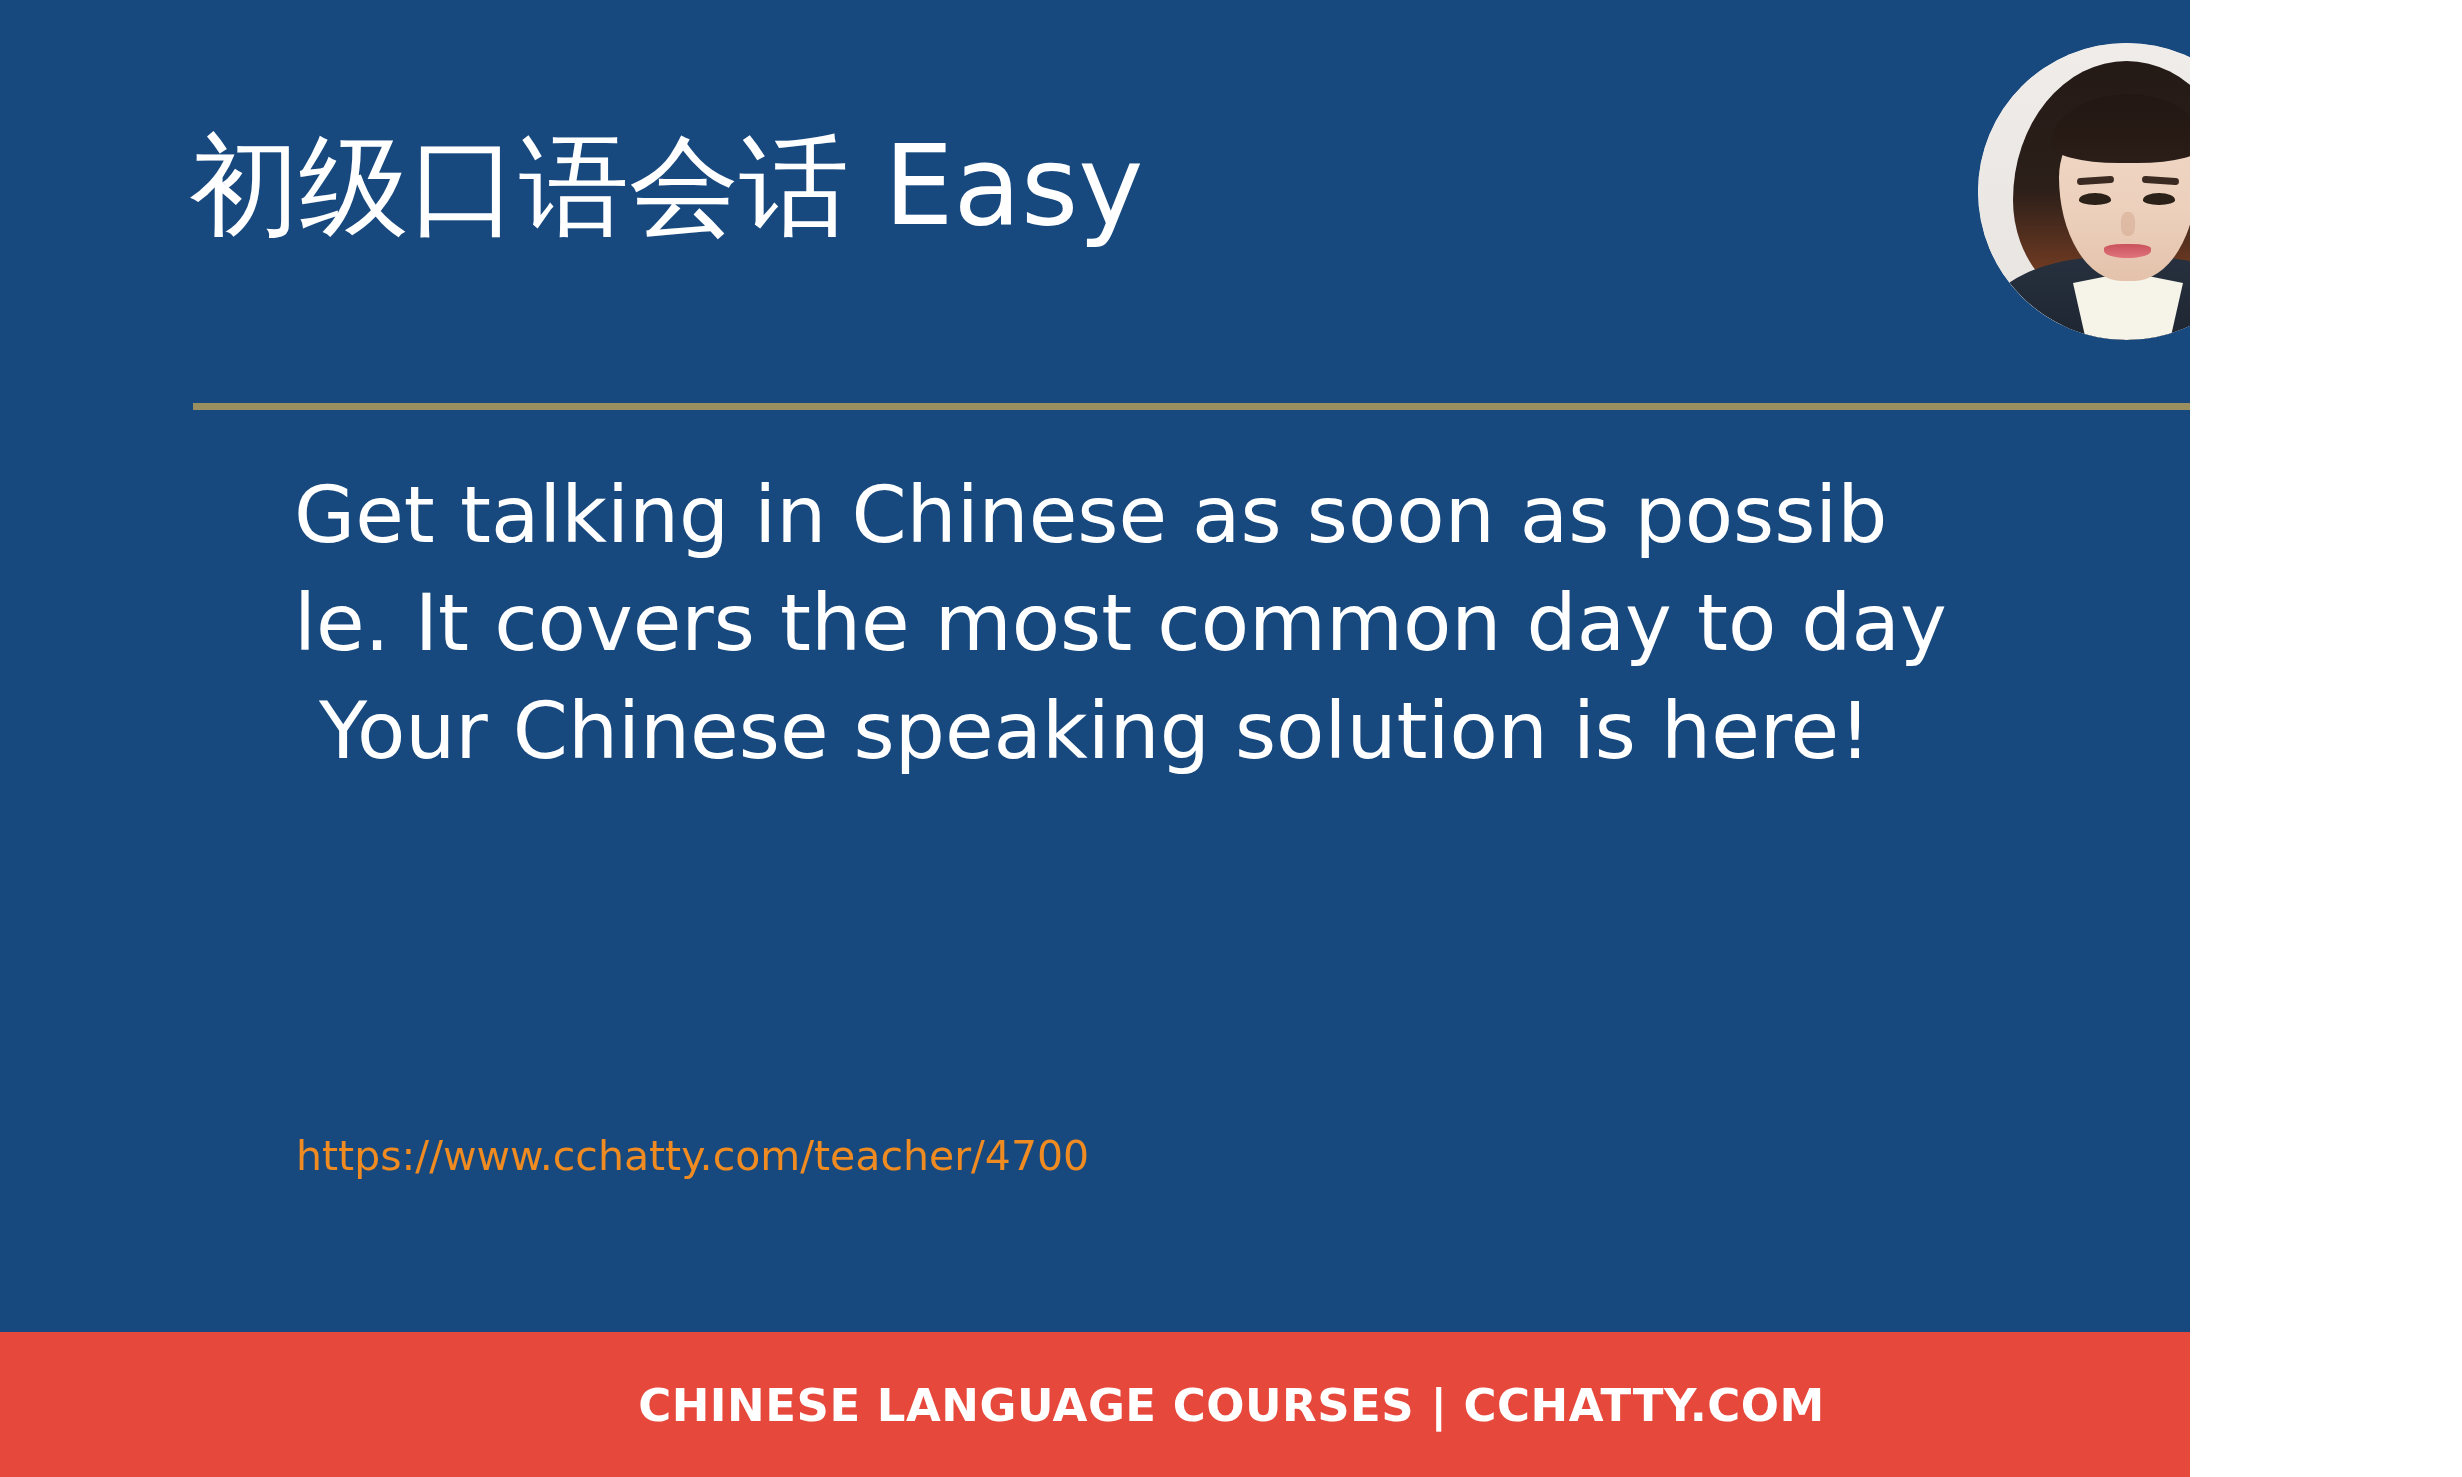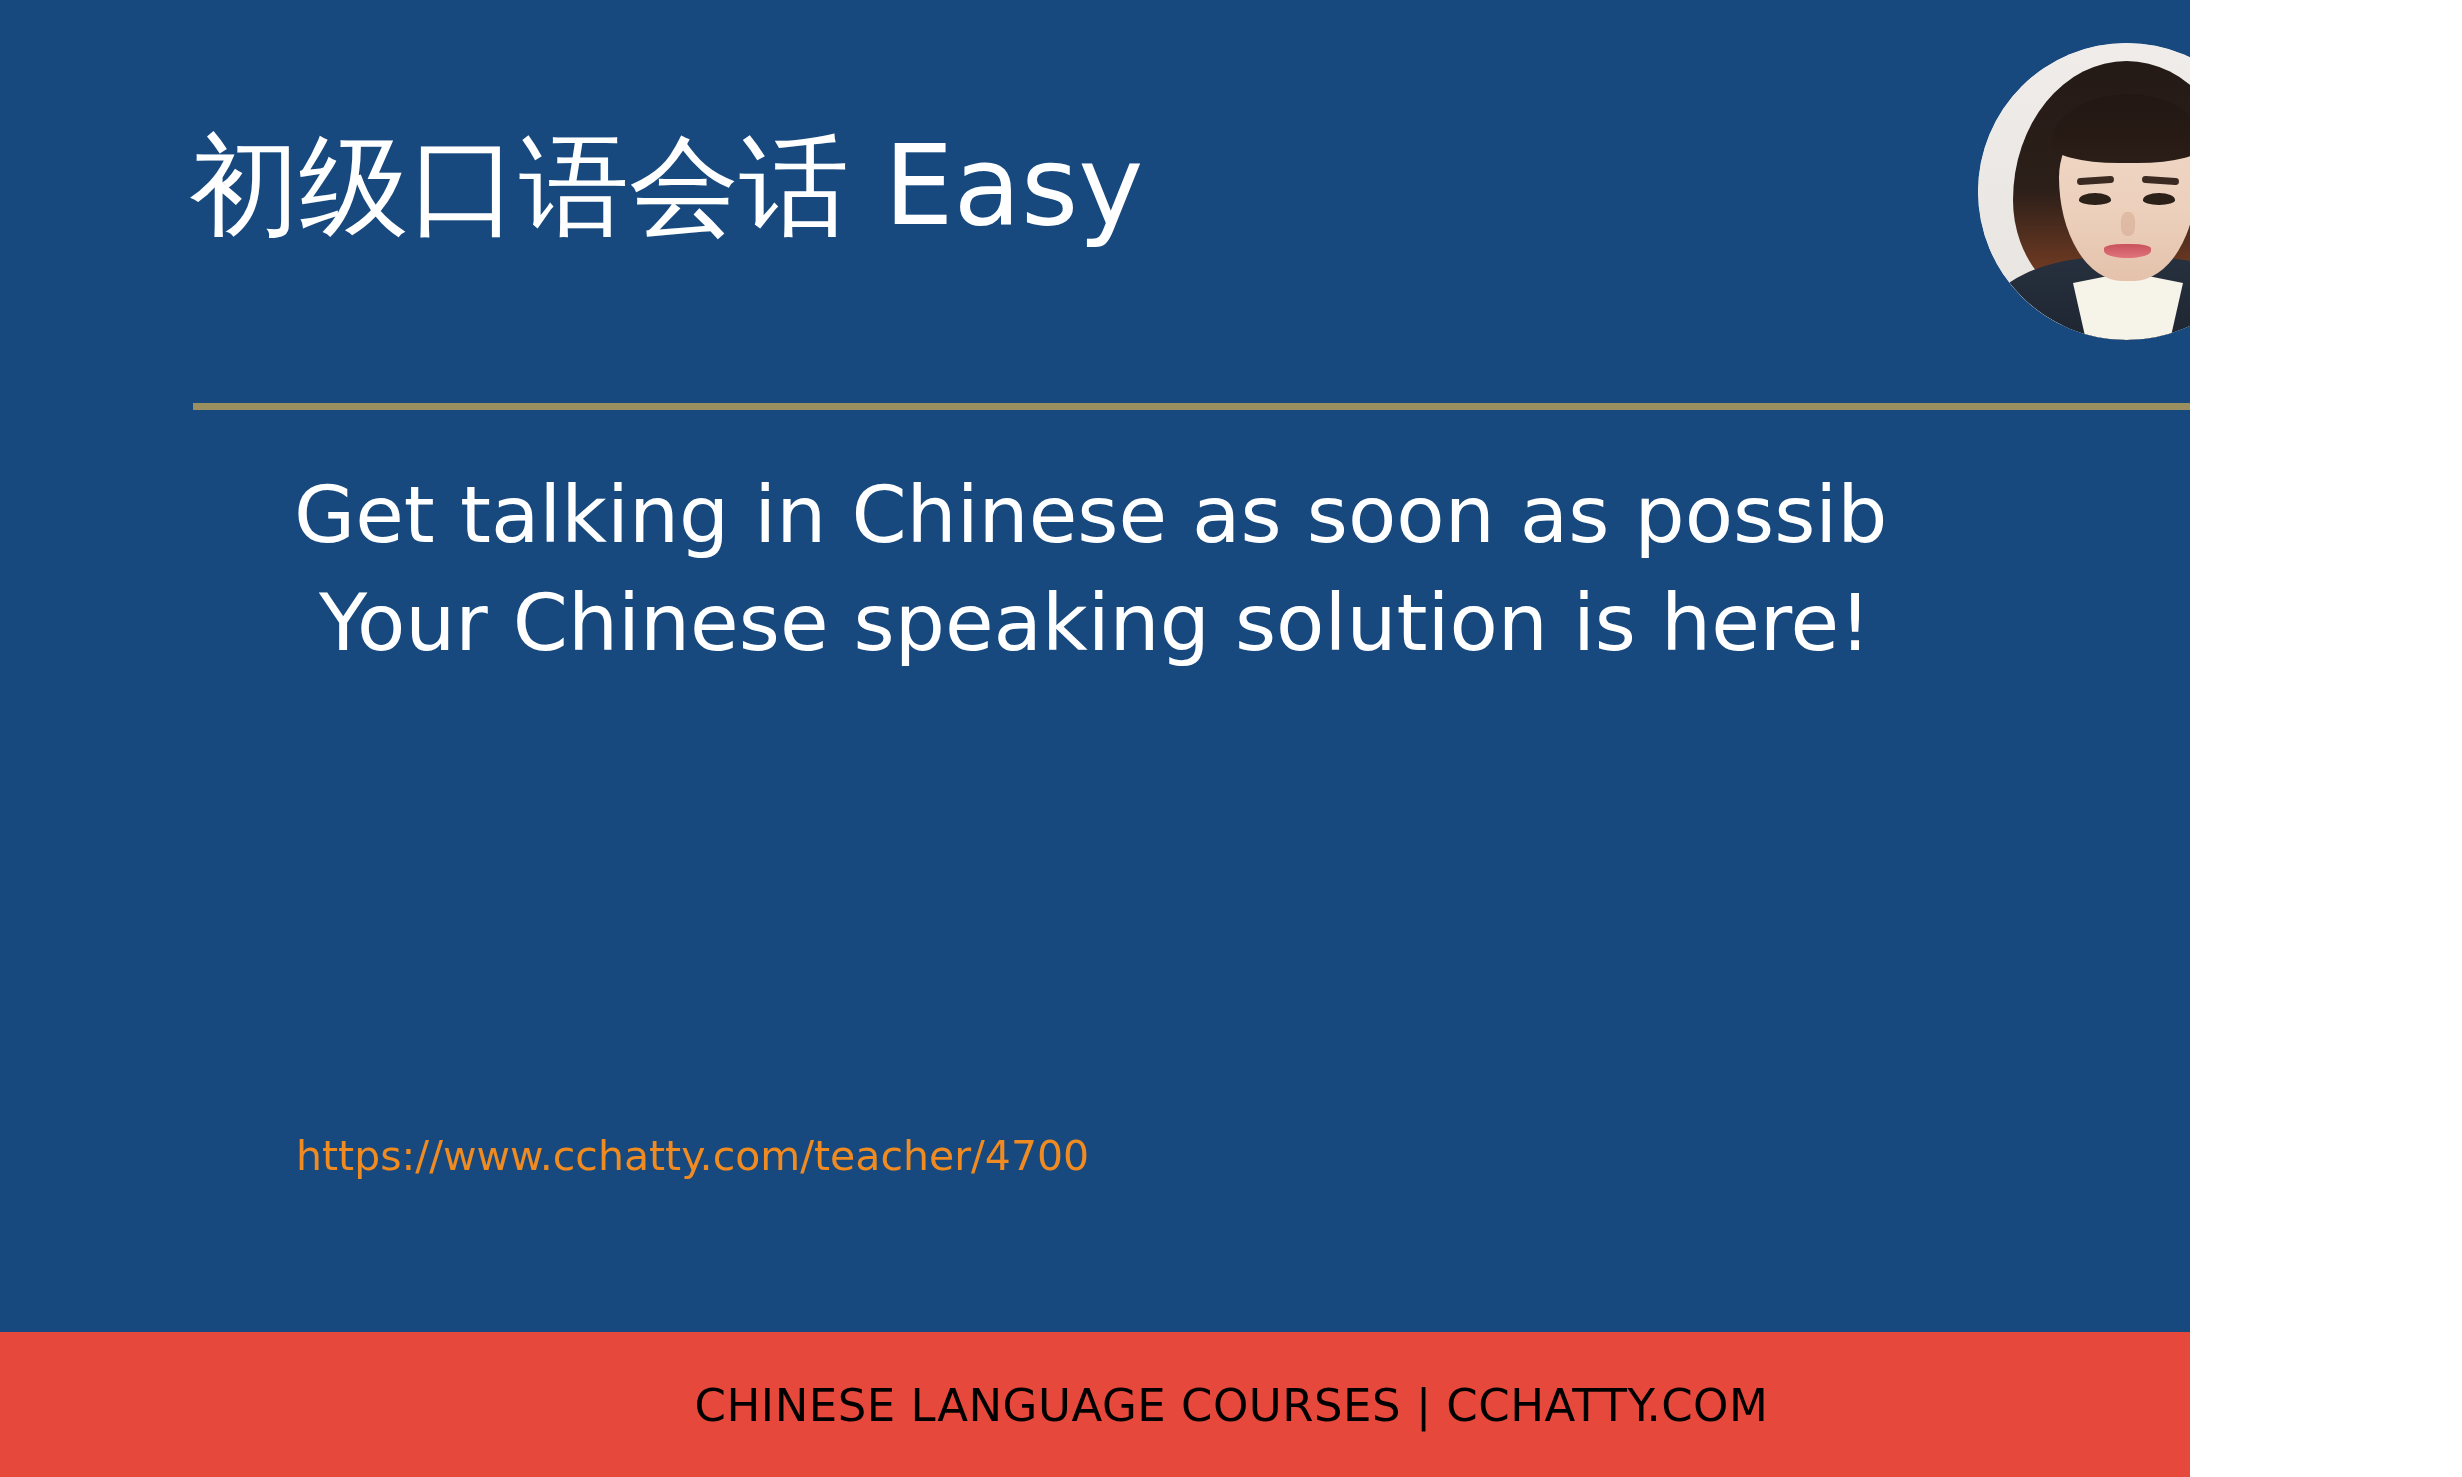--- a/index.html
+++ b/index.html
@@ -202,24 +202,24 @@
     left: 0;
     top: 1332px;
     width: 2463px;
     height: 146px;
     background: #e7483c;
     display: flex;
     align-items: center;
     justify-content: center;
   }
   .footer-text {
-    color: #000000;
+    color: #ffffff;
     font-size: 45px;
     letter-spacing: 0.5px;
-    font-weight: 400;
+    font-weight: 700;
     white-space: nowrap;
     font-family: "DejaVu Sans", "Liberation Sans", sans-serif;
   }
 </style>
 </head>
 <body>
 
 <div class="slide">
 
   <div class="header">
@@ -239,20 +239,21 @@
         <div class="nose"></div>
         <div class="mouth"></div>
       </div>
     </div>
   </div>
 
   <div class="divider"></div>
 
   <div class="body-block">
     <div class="body-line">Get talking in Chinese as soon as possib</div>
+    <div class="body-line">le. It covers the most common day to day</div>
     <div class="body-line"> Your Chinese speaking solution is here!</div>
   </div>
 
   <a class="link" href="#">https://www.cchatty.com/teacher/4700</a>
 
   <div class="footer">
     <div class="footer-text">CHINESE LANGUAGE COURSES | CCHATTY.COM</div>
   </div>
 
 </div>

